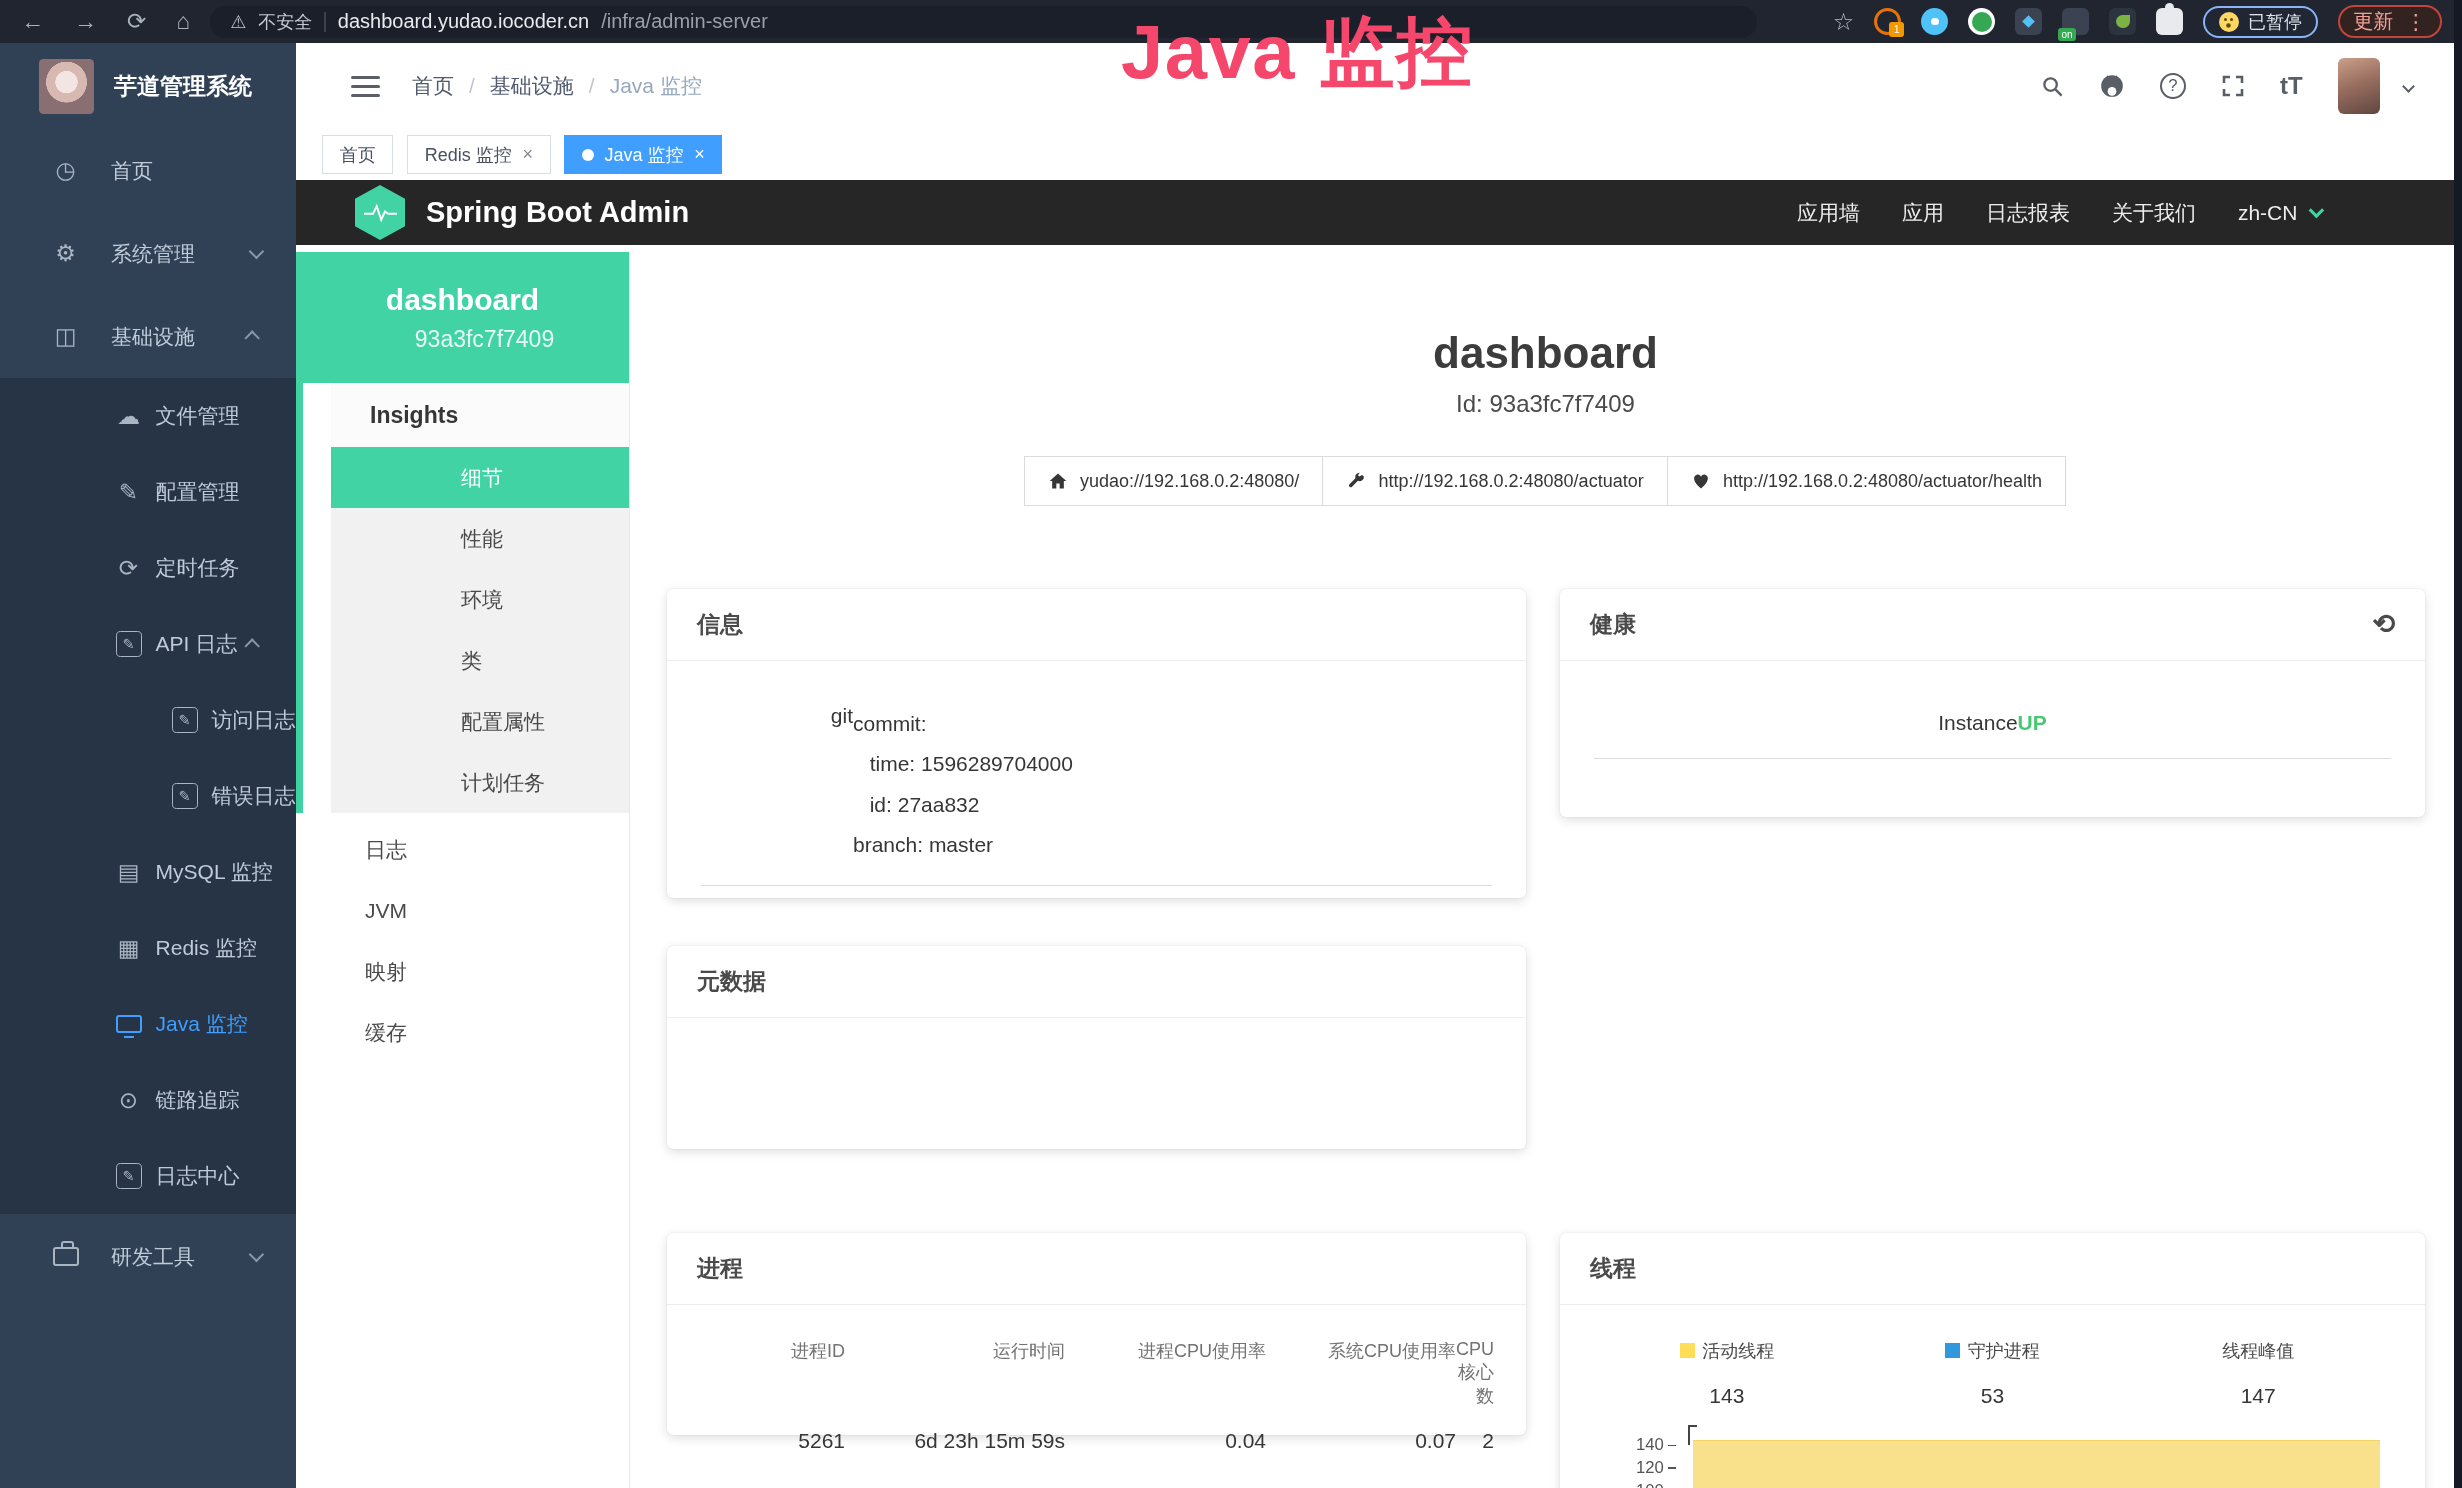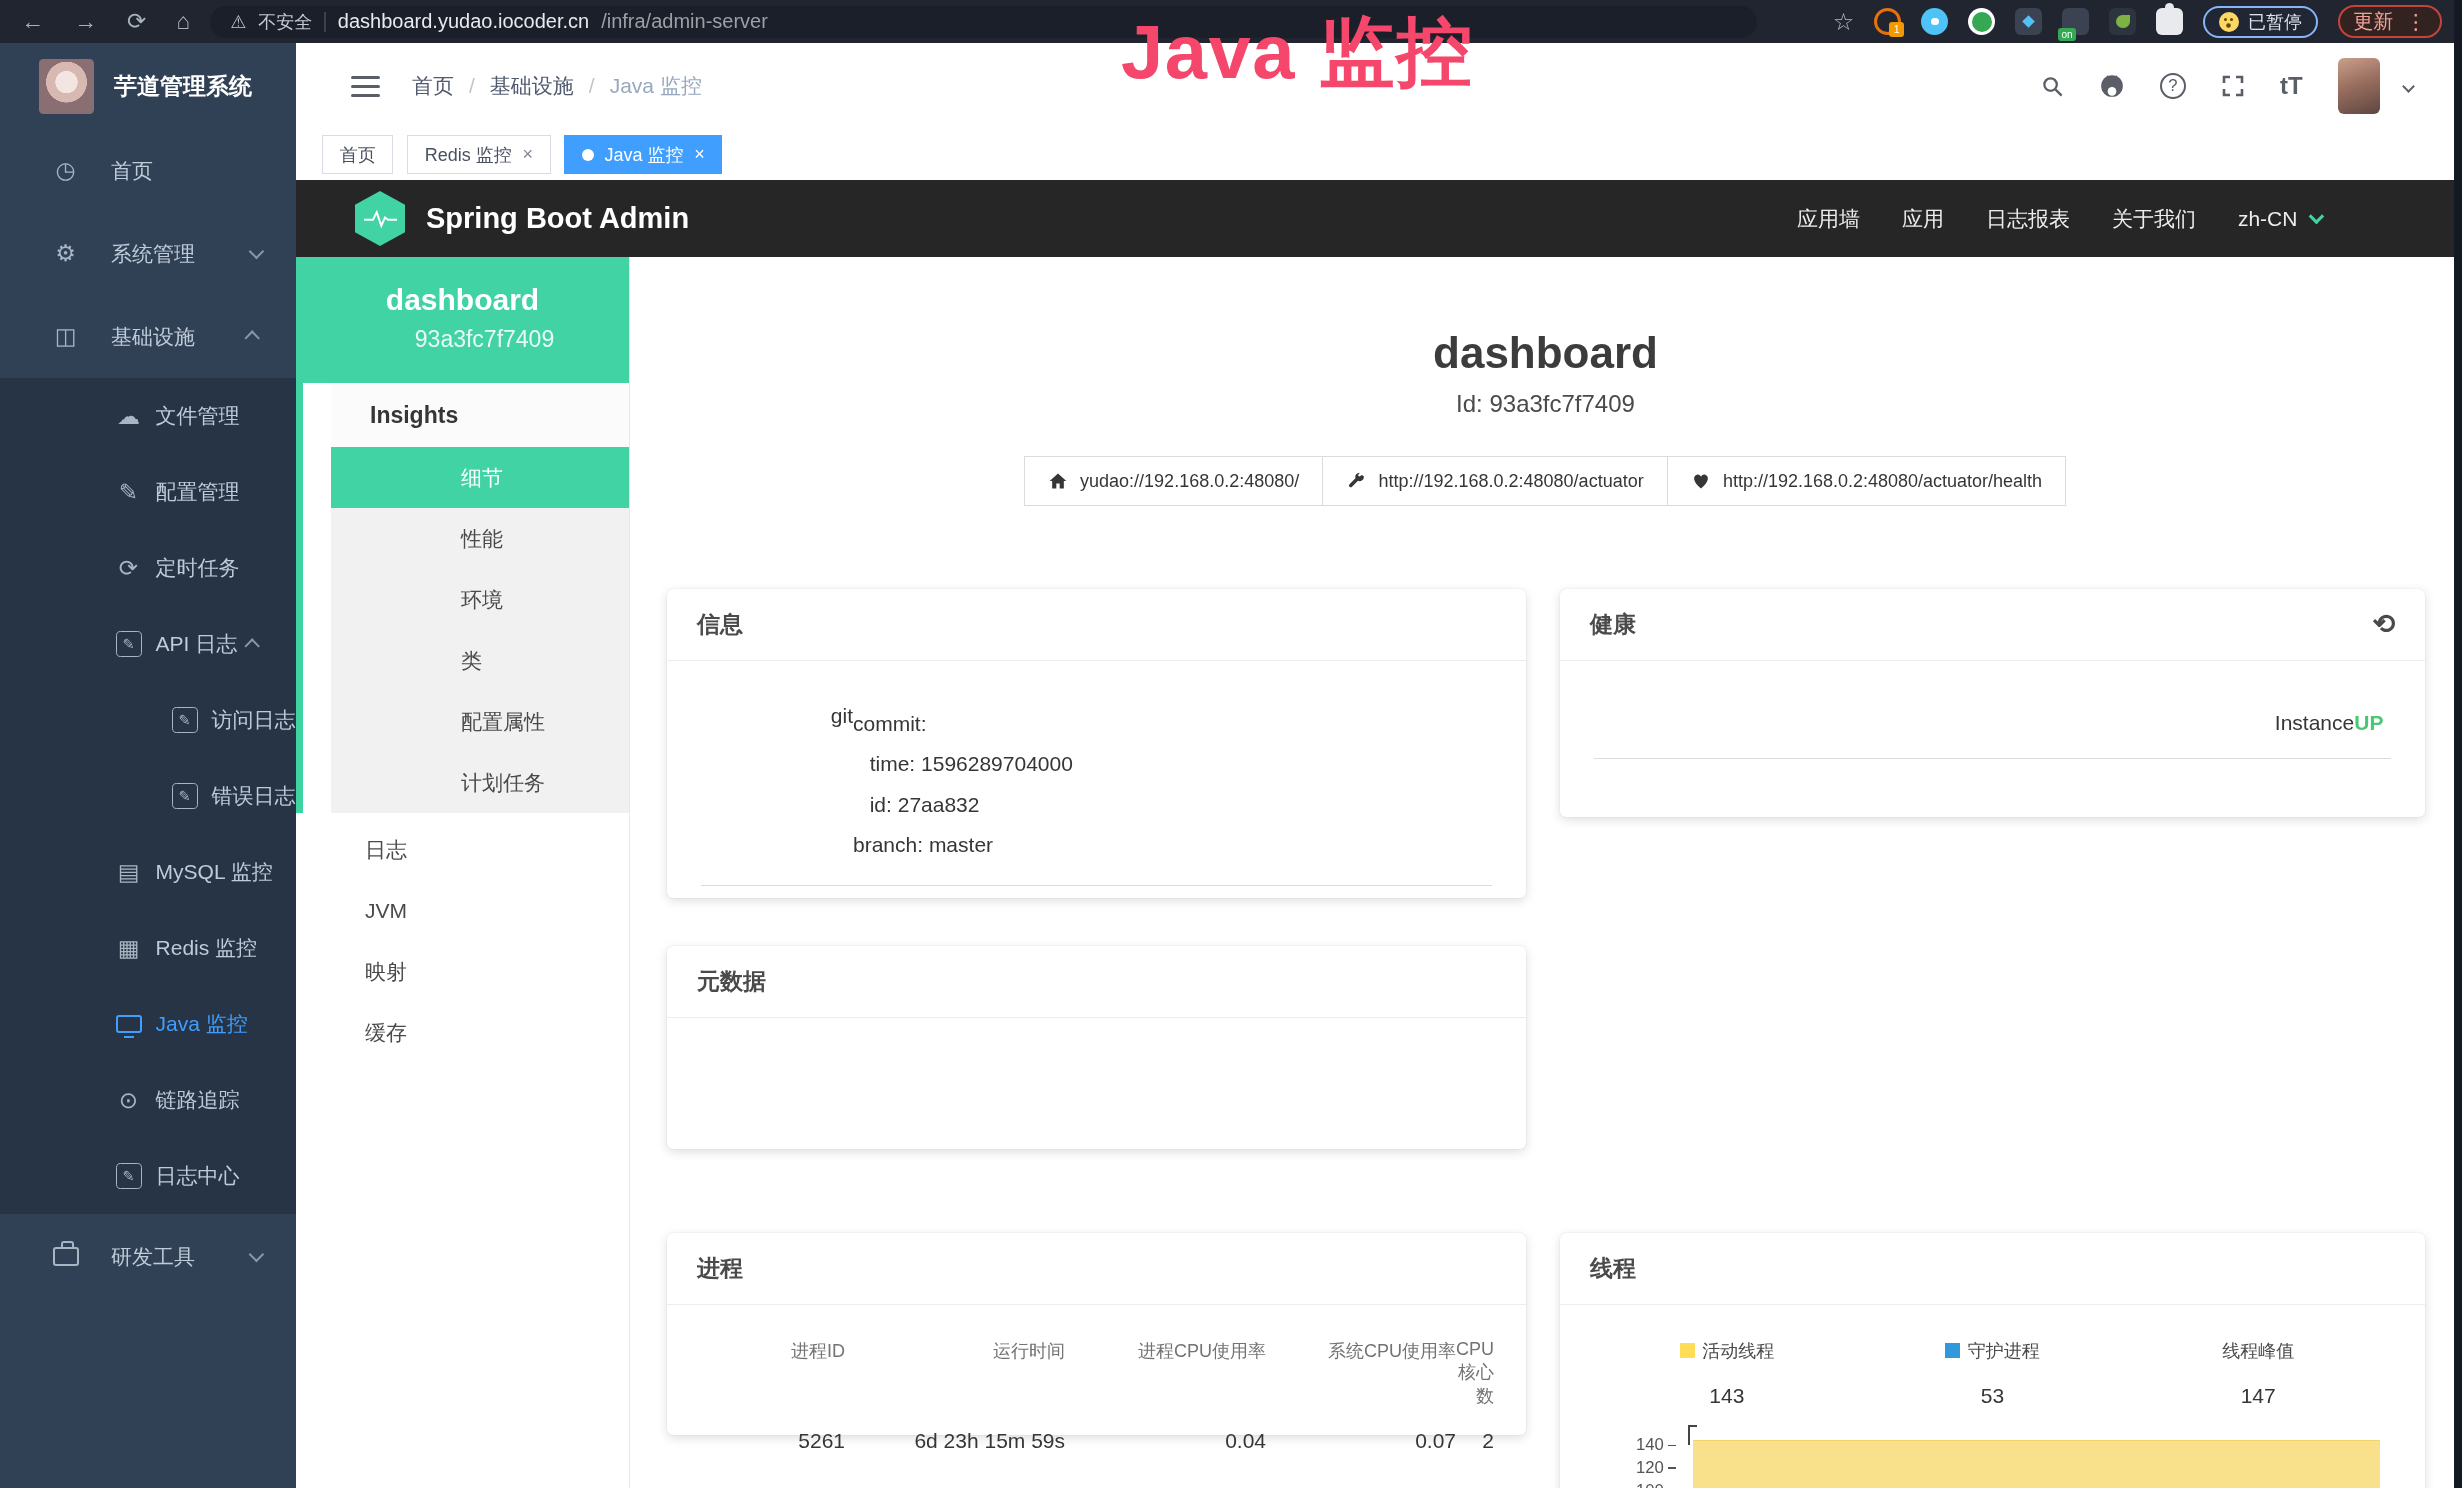--- a/index.html
+++ b/index.html
@@ -96,21 +96,21 @@
   .tagbar { position:absolute; left:296px; top:129px; width:2159px; height:52px; background:#fff;
     border-bottom:0.8px solid #e3e6ec; display:flex; align-items:center; padding-left:26px; gap:13.7px; z-index:6; }
   .tag { height:39px; padding:0 16.7px; border:0.8px solid #d8dce5; background:#fff; color:#495060;
     font-size:18px; display:flex; align-items:center; gap:10.6px; cursor:pointer; }
   .tag .x { font-size:18px; color:#808695; }
   .tag.active { background:#409eff; border-color:#409eff; color:#fff; }
   .tag.active .x { color:#fff; }
   .tag .dot { width:12px; height:12px; border-radius:50%; background:#fff; }
 
   
-  .sba-bar { position:absolute; left:296px; top:180px; width:2159px; height:77px; background:#262626;
+  .sba-bar { position:absolute; left:296px; top:180px; width:2159px; height:65px; background:#262626;
     display:flex; align-items:center; z-index:6; }
   .hex { margin-left:59px; width:50px; height:55px; background:#42d3a5;
     clip-path:polygon(50% 0,100% 25%,100% 75%,50% 100%,0 75%,0 25%); display:flex; align-items:center; justify-content:center; }
   .sba-title { margin-left:21px; color:#fff; font-size:29px; font-weight:bold; }
   .sba-nav { margin-left:auto; display:flex; align-items:center; gap:42px; margin-right:135px;
     color:#ededed; font-size:21px; }
   .sba-nav .nav-item { cursor:pointer; }
   .locale-wrap { display:flex; align-items:center; gap:12px; cursor:pointer; }
   .chev-green { width:10.6px; height:10.6px; border-right:3px solid #42d3a5; border-bottom:3px solid #42d3a5; transform:rotate(45deg) translateY(-3px); }
 
@@ -150,21 +150,21 @@
   .card-info    { left:38px;  top:337px;  width:859px; height:309px; }
   .card-health  { left:931px; top:337px; width:865px; height:228px; }
   .card-meta    { left:38px;  top:694px;  width:859px; height:203px; }
   .card-process { left:38px;  top:981px; width:859px; height:202px; }
   .card-threads { left:931px; top:981px; width:865px; height:394px; }
 
   .kv-row { display:flex; padding-top:20px; border-bottom:1.5px solid #dbdbdb; padding-bottom:20px; }
   .kv-key { width:152px; font-size:21px; color:#363636; flex-shrink:0;text-align:right; }
   .kv-val { font-size:21px; color:#363636; line-height:1.92; }
   .kv-val .ind { padding-left:16.7px; }
-  .row-line { display:flex; align-items:center; justify-content:flex-end;
+  .row-line { display:flex; align-items:center; justify-content:center;
     padding:27px 7.6px 23px 7.6px; border-bottom:1.5px solid #dbdbdb; }
   .row-line .k { font-size:21px; color:#363636; }
   .row-line .v-up { font-size:21px; font-weight:bold; }
   .meta-row { display:flex; align-items:center; padding:24px 0 23px 0; border-bottom:1.5px solid #dbdbdb; }
   .meta-row .kv-key { width:178px; }
 
   .ptable { display:grid; grid-template-columns:144px 220px 201px 190px 1fr; text-align:right; padding-top:10.6px; }
   .ptable .th { font-size:18px; color:#737373; }
   .ptable .td { font-size:21px; color:#363636; margin-top:21px; }
 

